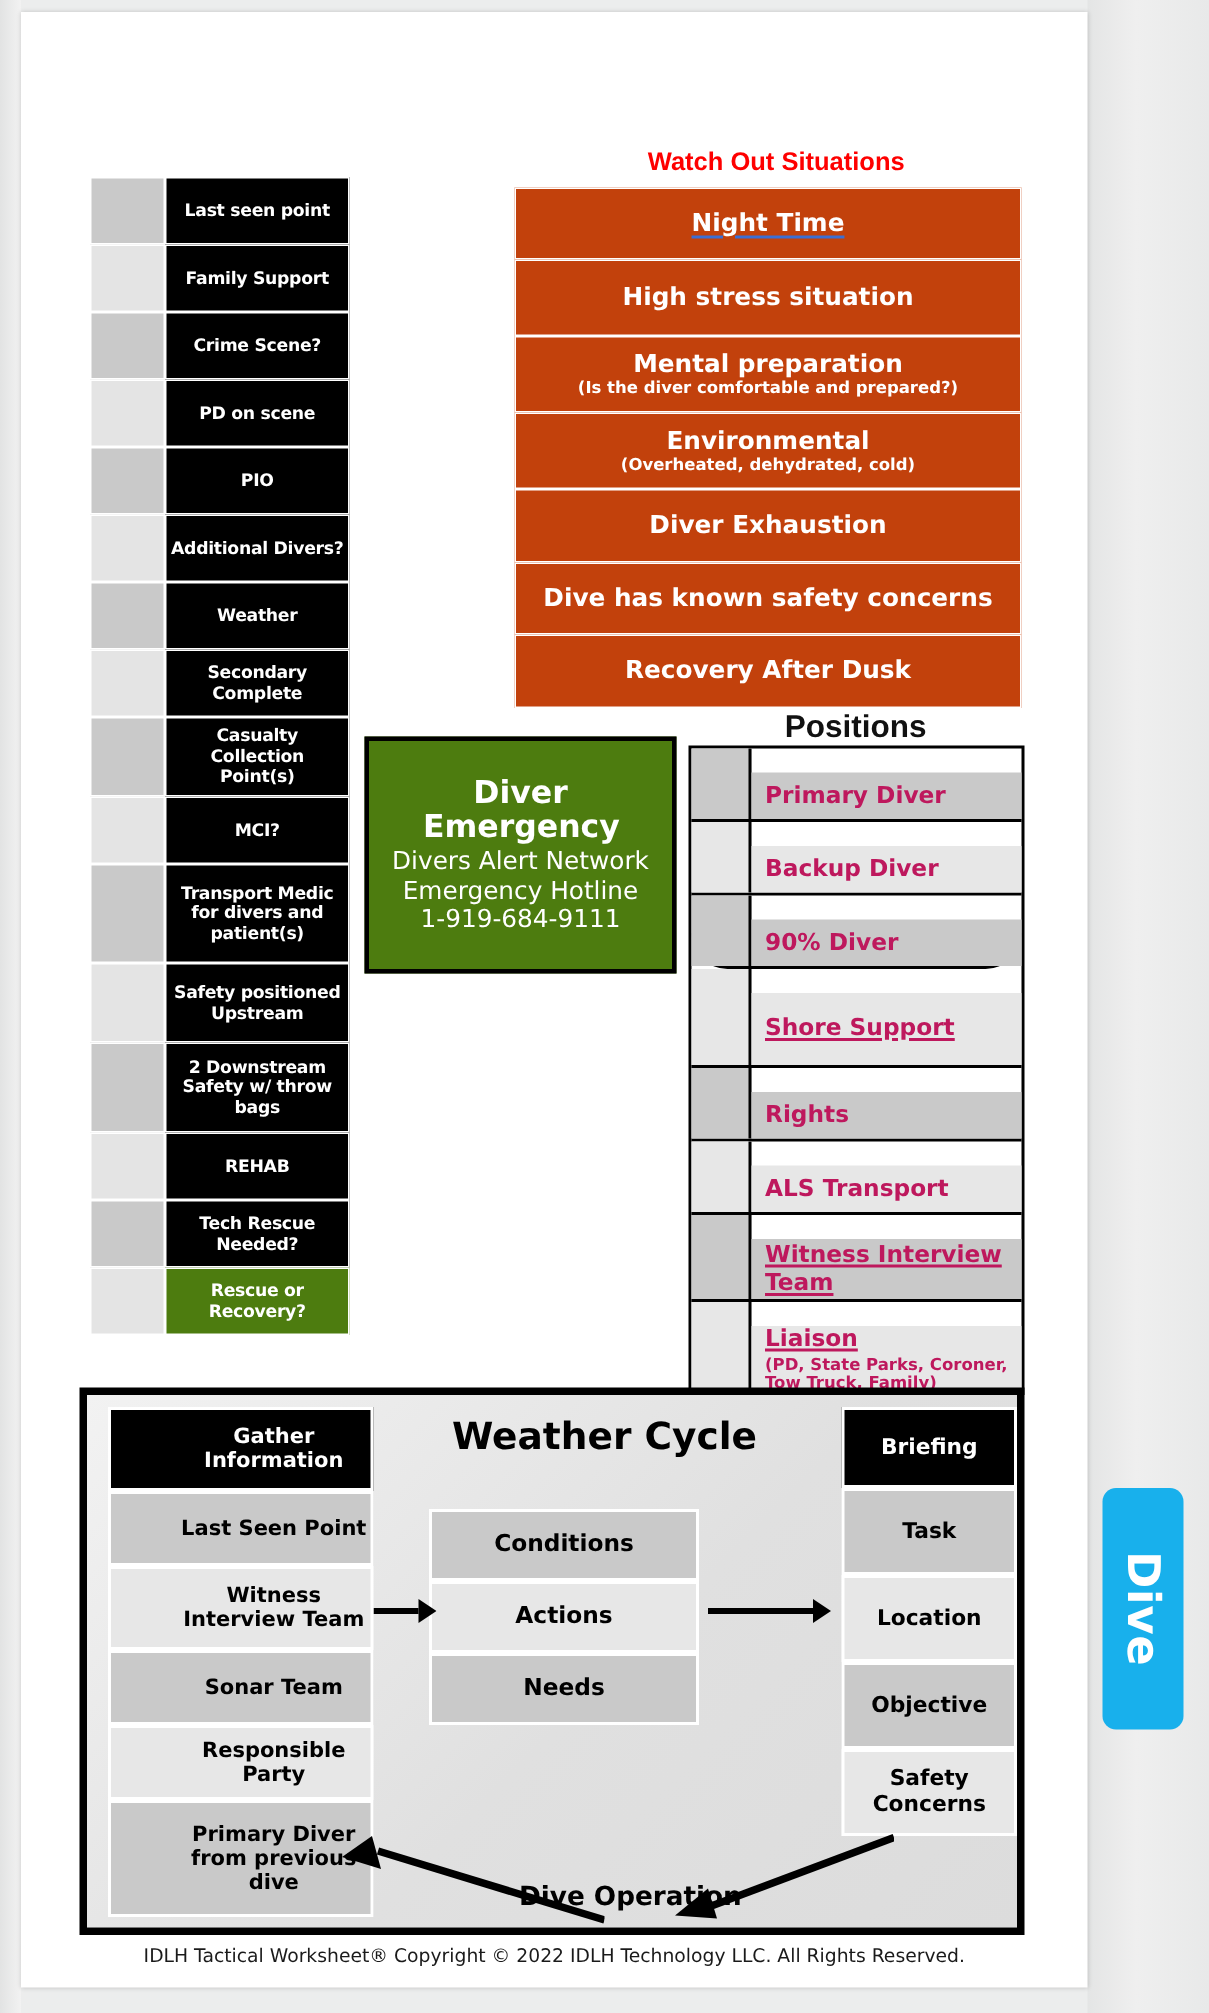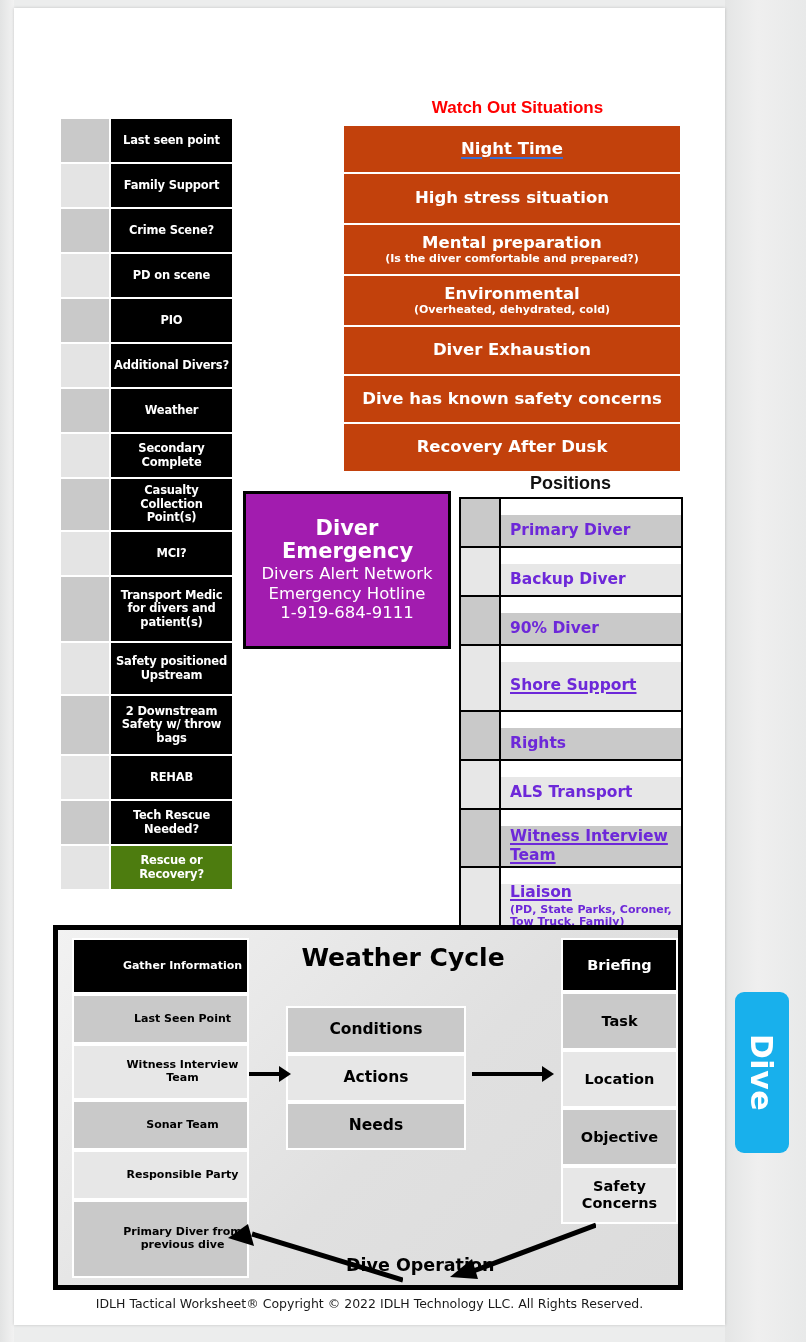--- a/index.html
+++ b/index.html
@@ -132,21 +132,21 @@
     margin-top: 1px;
   }
 
   
   #diver-emergency {
     position: absolute;
     left: 243px;
     top: 491px;
     width: 208px;
     height: 158px;
-    background: #a21caf;
+    background: #4d7c0f;
     border: 3px solid #000000;
     box-sizing: border-box;
     color: #ffffff;
     text-align: center;
     display: flex;
     flex-direction: column;
     align-items: center;
     justify-content: center;
     font-family: "DejaVu Sans", sans-serif;
   }
@@ -157,21 +157,21 @@
     max-width: 130px;
   }
   .de-line {
     font-size: 16.5px;
     line-height: 1.2;
   }
 
   
   #positions-title {
     left: 458px; top: 473px; width: 225px;
-    font-size: 18px; color: #111;
+    font-size: 21px; color: #111;
   }
   #positions {
     position: absolute;
     left: 459px;
     top: 497px;
     width: 224px;
     border: 2px solid #000000;
     box-sizing: border-box;
   }
   .pos-row {
@@ -188,21 +188,21 @@
     box-sizing: border-box;
   }
   .pos-label {
     flex: 1 1 auto;
     display: flex;
     flex-direction: column;
     justify-content: center;
     padding: 4px 0 4px 9px;
     box-sizing: border-box;
     font-family: "DejaVu Sans", sans-serif;
-    color: #6d28d9;
+    color: #be185d;
     margin-top: 16px;
   }
   .pos-main {
     font-size: 15.5px;
     font-weight: bold;
     line-height: 1.25;
   }
   .pos-main.u { text-decoration: underline; text-decoration-thickness: 2px; text-underline-offset: 2px;}
   .pos-sub {
     font-size: 11px;
@@ -246,21 +246,21 @@
     justify-content: center;
     text-align: center;
     font-weight: bold;
     color: #000;
     line-height: 1.16;
     font-family: "DejaVu Sans", sans-serif;
   }
   .bcell.black { background: #000000; color: #ffffff; }
 
   #col-gather { left: 14px; top: 8px; width: 177px; }
-  #col-gather .bcell { font-size: 11px; padding-left: 44px; }
+  #col-gather .bcell { font-size: 14px; padding-left: 44px; }
   #col-mid { left: 228px; top: 76px; width: 180px; }
   #col-mid .bcell { font-size: 15.5px; }
   #col-brief { left: 503px; top: 8px; width: 117px; }
   #col-brief .bcell { font-size: 14.5px; }
 
   #dive-operation {
     position: absolute;
     left: 280px;
     top: 1257px;
     font-size: 17.5px;
@@ -421,21 +421,21 @@
         <div class="pos-label sh-dark">
           <div class="pos-main">Primary Diver</div>
         </div>
       </div>
       <div class="pos-row" style="height: 49px;">
         <div class="pos-box sh-light"></div>
         <div class="pos-label sh-light">
           <div class="pos-main">Backup Diver</div>
         </div>
       </div>
-      <div class="pos-row" style="height: 49px;">
+      <div class="pos-row" style="height: 49px; border-radius: 24px;">
         <div class="pos-box sh-dark"></div>
         <div class="pos-label sh-dark">
           <div class="pos-main">90% Diver</div>
         </div>
       </div>
       <div class="pos-row" style="height: 66px;">
         <div class="pos-box sh-light"></div>
         <div class="pos-label sh-light">
           <div class="pos-main u">Shore Support</div>
         </div>

